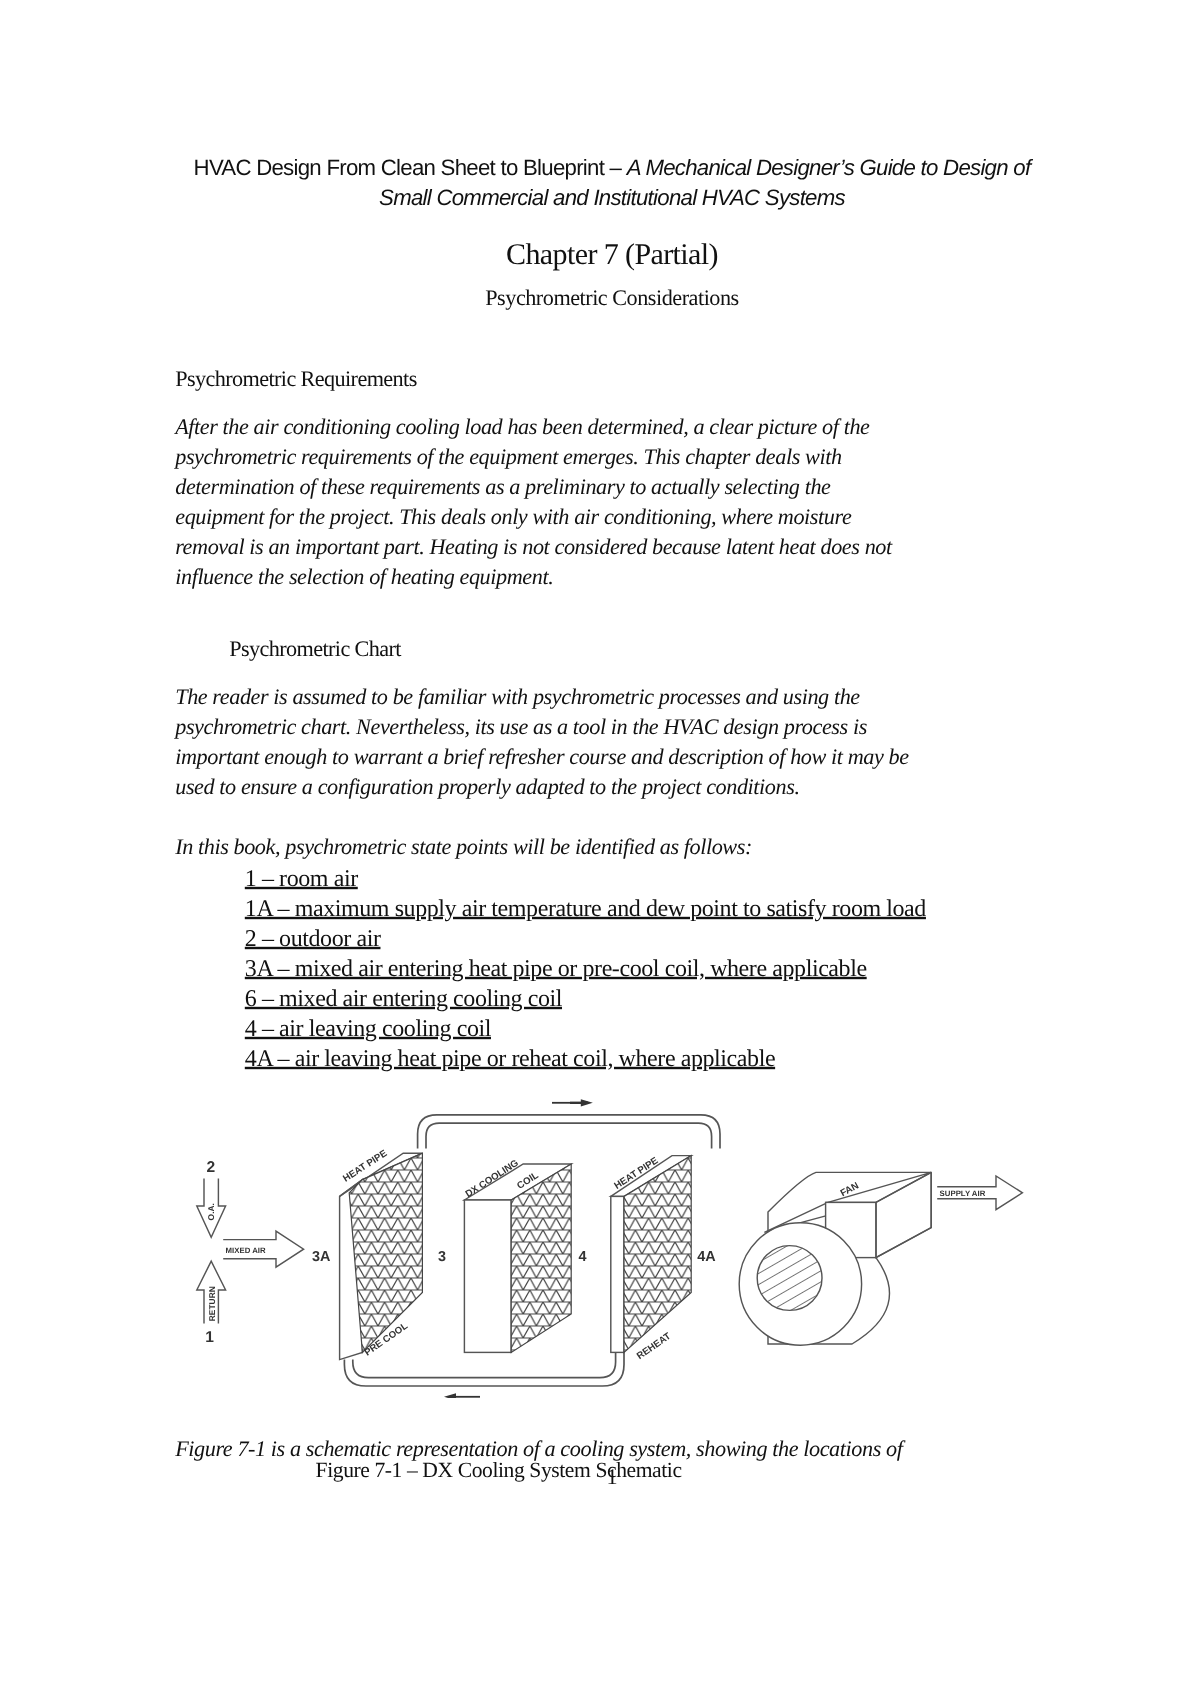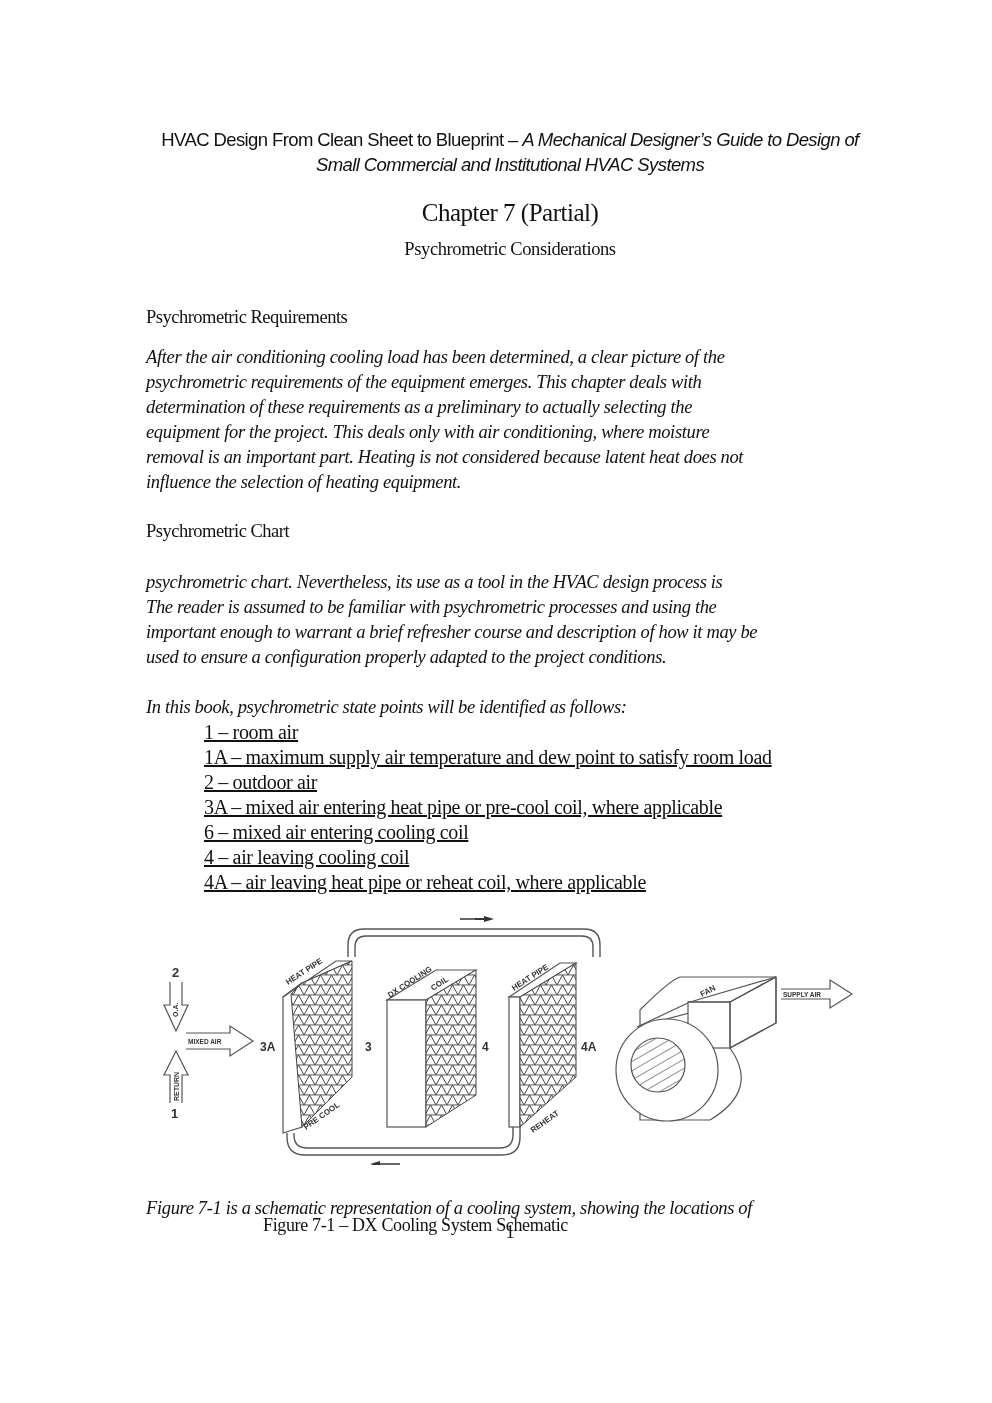--- a/index.html
+++ b/index.html
@@ -36,24 +36,24 @@
 <div class="heading" style="top:307px;">Psychrometric Requirements</div>
 <div class="para" style="top:345px;">
   <span class="ln">After the air conditioning cooling load has been determined, a clear picture of the</span>
   <span class="ln">psychrometric requirements of the equipment  emerges.  This chapter deals with</span>
   <span class="ln">determination of these requirements as a preliminary to actually selecting the</span>
   <span class="ln">equipment for the project.  This deals only with air conditioning, where moisture</span>
   <span class="ln">removal is an important part.  Heating is not considered because latent heat does not</span>
   <span class="ln">influence the selection of heating equipment.</span>
 </div>
 
-<div class="heading" style="top:521px;">Psychrometric Chart</div>
+<div class="heading" style="top:532px;margin-left:45px;">Psychrometric Chart</div>
 <div class="para" style="top:570px;">
+  <span class="ln">The reader is assumed to be familiar with psychrometric processes and using the</span>
   <span class="ln">psychrometric chart.  Nevertheless, its use as a tool in the HVAC design process is</span>
-  <span class="ln">The reader is assumed to be familiar with psychrometric processes and using the</span>
   <span class="ln">important enough to warrant a brief refresher course and description of how it may be</span>
   <span class="ln">used to ensure a configuration properly adapted to the project conditions.</span>
 </div>
 
 <div class="para" style="top:695px;">
   <span class="ln">In this book, psychrometric state points will be identified as follows:</span>
 </div>
 <div class="list" style="top:720px;">
   <span class="ln">1 – room air</span>
   <span class="ln">1A – maximum supply air temperature and dew point to satisfy room load</span>

